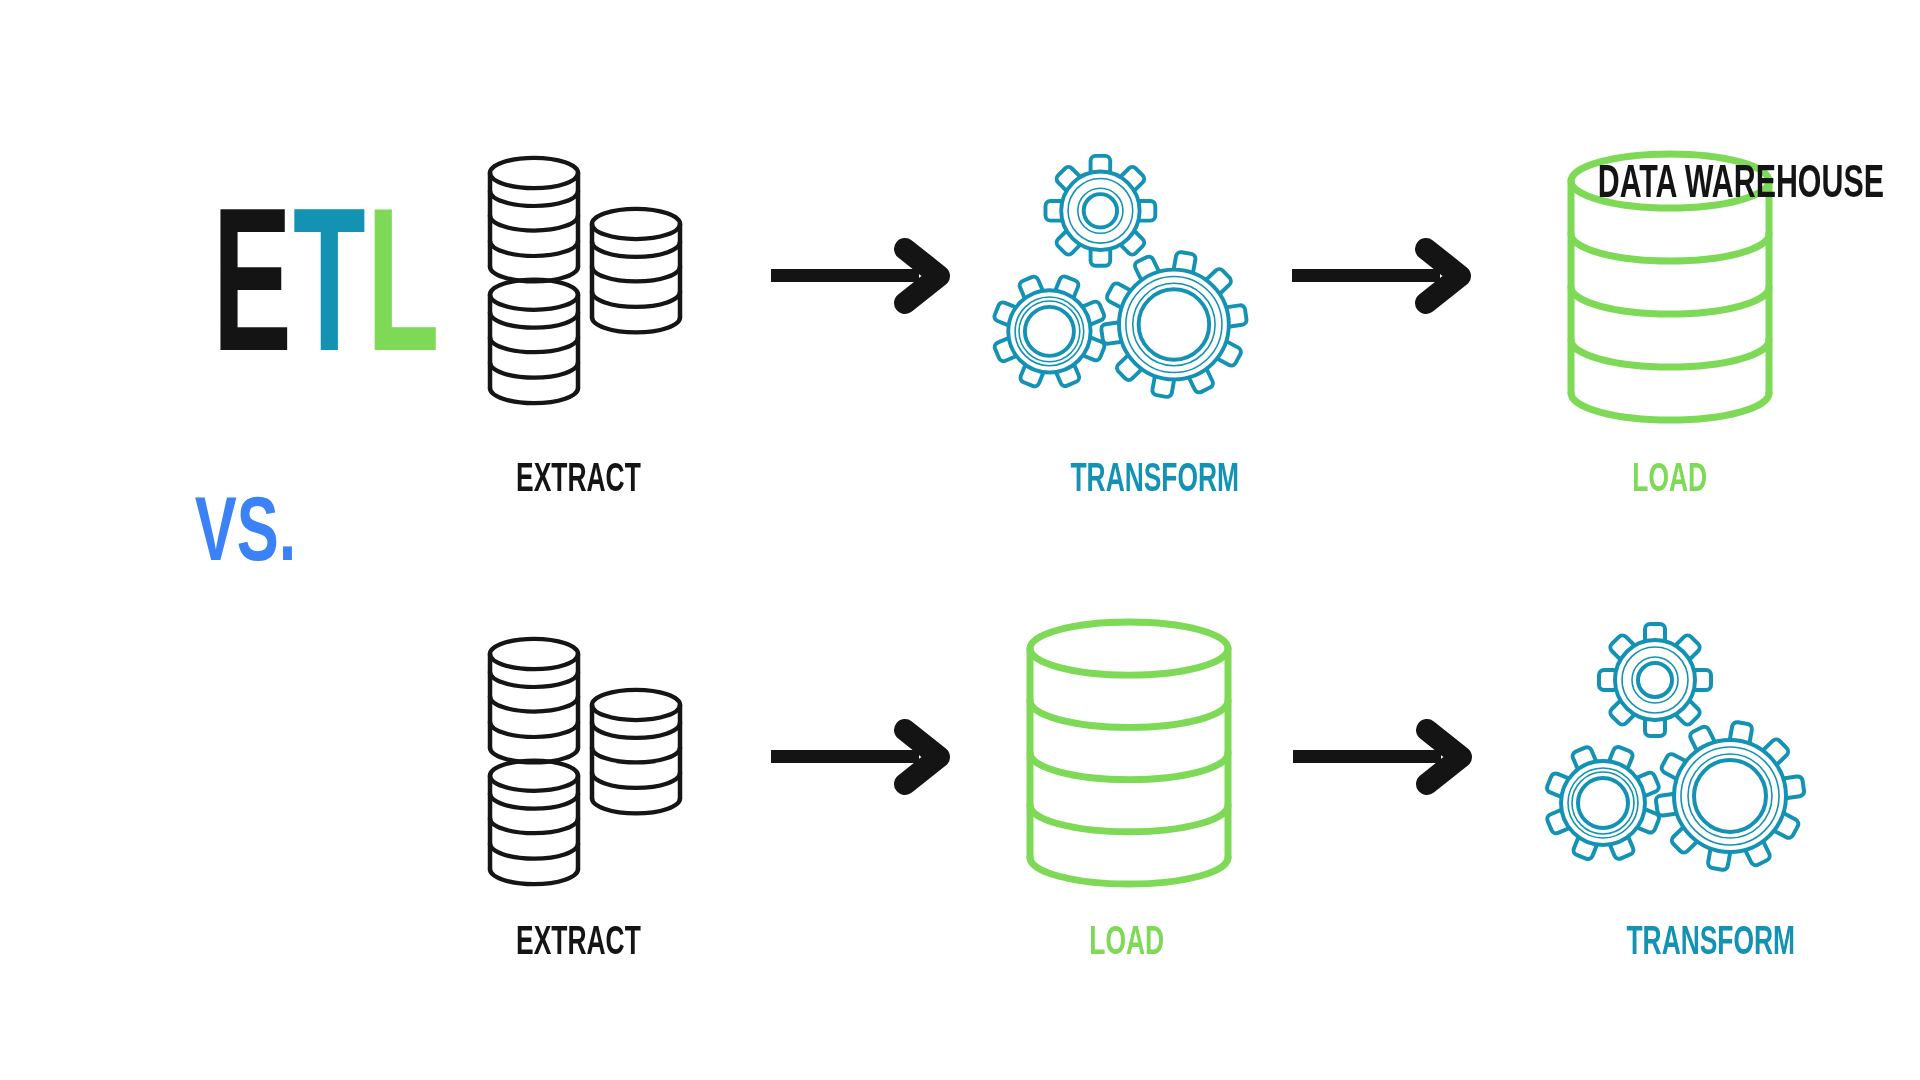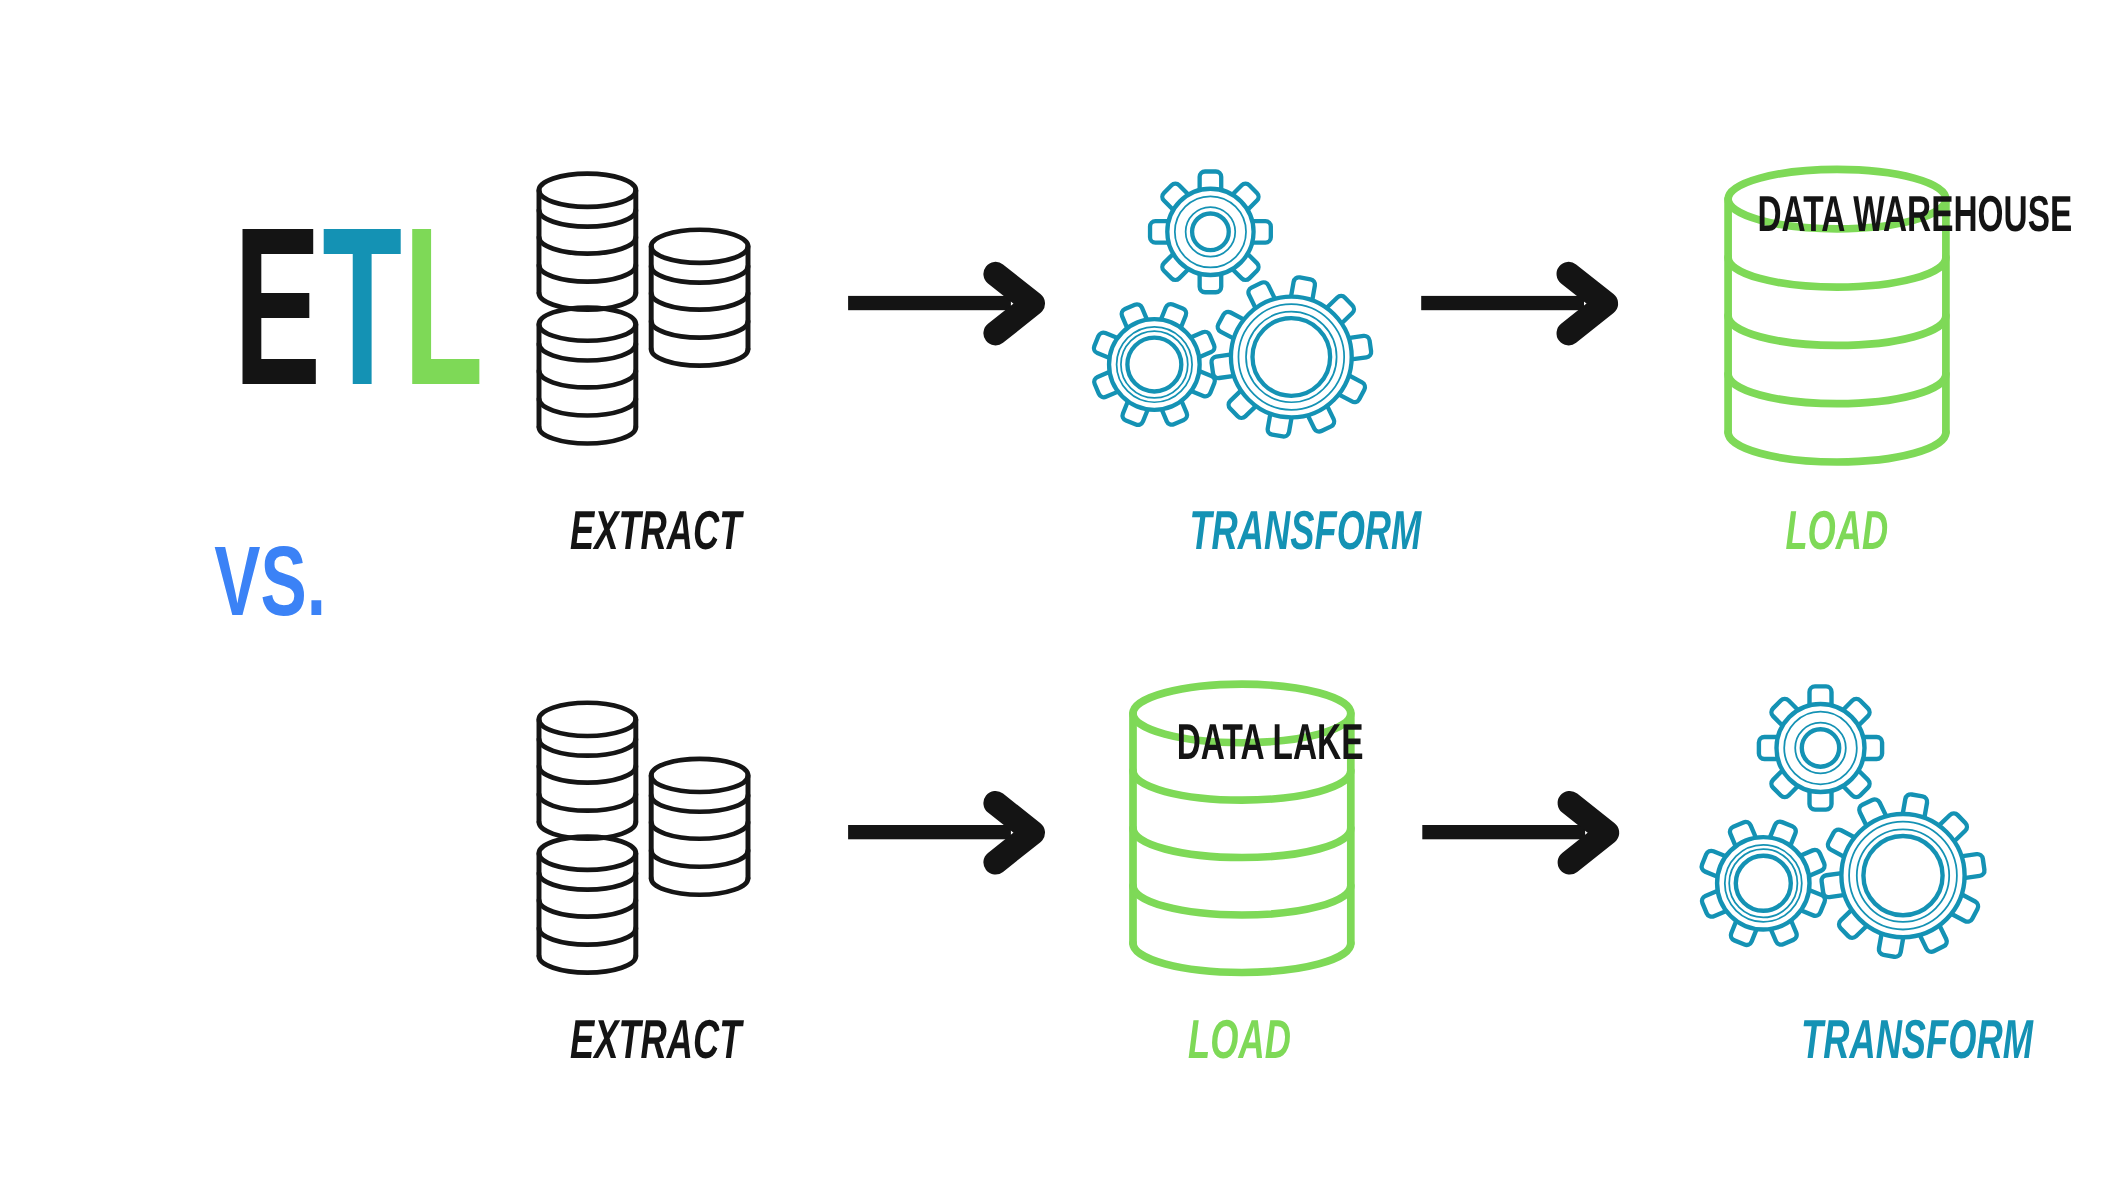--- a/index.html
+++ b/index.html
@@ -9,22 +9,22 @@
   }
   .lbl{position:absolute;text-align:center;font-weight:bold;line-height:1;white-space:nowrap;}
   .cnd{display:inline-block;transform:scaleX(0.66);transform-origin:50% 50%;}
   .cnd-big{display:inline-block;transform:scaleX(0.58);transform-origin:50% 50%;}
   .cnd-vs{display:inline-block;transform:scaleX(0.70);transform-origin:50% 50%;}
   .k-black{color:#141414;}
   .k-teal{color:#1492b4;}
   .k-green{color:#7ed957;}
   .headline{font-size:205px;letter-spacing:2px;}
   .vs{font-size:90px;color:#3b82f6;}
-  .step-lbl{font-size:50px;font-style:italic;}
-  .title-lbl{font-size:46px;color:#141414;margin-top:13px;}
+  .step-lbl{font-size:40px;}
+  .title-lbl{font-size:46px;color:#141414;}
   svg{position:absolute;overflow:visible;}
   .cyl-s-stroke{stroke:#151515;stroke-width:4.5;fill:none;stroke-linecap:round;}
   .cyl-b-stroke{stroke:#7ed957;stroke-width:7;fill:none;stroke-linecap:round;}
   .arrow-fill{fill:#141414;}
   .arrow-stroke{fill:none;stroke:#141414;stroke-width:22;stroke-linecap:round;stroke-linejoin:round;}
   .gear rect,.gear circle{stroke:#1492b4;fill:#ffffff;}
 </style>
 </head>
 <body>
 
@@ -150,23 +150,20 @@
     <span class="cnd">EXTRACT</span>
   </div>
 
   <svg style="left:771px;top:718px;" width="184" height="78" viewBox="0 0 184 78">
     <use href="#arrow"></use>
   </svg>
 
   <svg style="left:1026px;top:620px;" width="206" height="266" viewBox="0 0 206 270" preserveAspectRatio="none">
     <use href="#cyl-b"></use>
   </svg>
-  <div class="lbl title-lbl" style="left:1026px;top:638px;width:206px;">
-    <span class="cnd">DATA LAKE</span>
-  </div>
   <div class="lbl step-lbl k-green" style="left:1027px;top:920px;width:200px;">
     <span class="cnd">LOAD</span>
   </div>
 
   <svg style="left:1293px;top:718px;" width="184" height="78" viewBox="0 0 184 78">
     <use href="#arrow"></use>
   </svg>
 
   <svg style="left:1545px;top:618px;" width="260" height="255" viewBox="0 0 260 255">
     <g class="gear">

